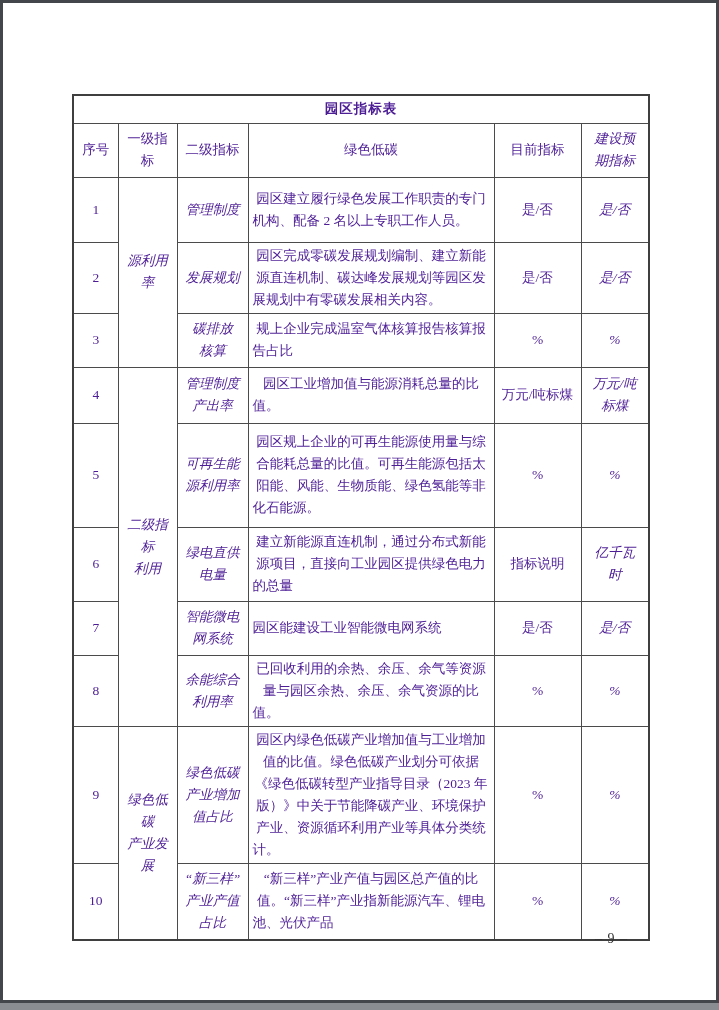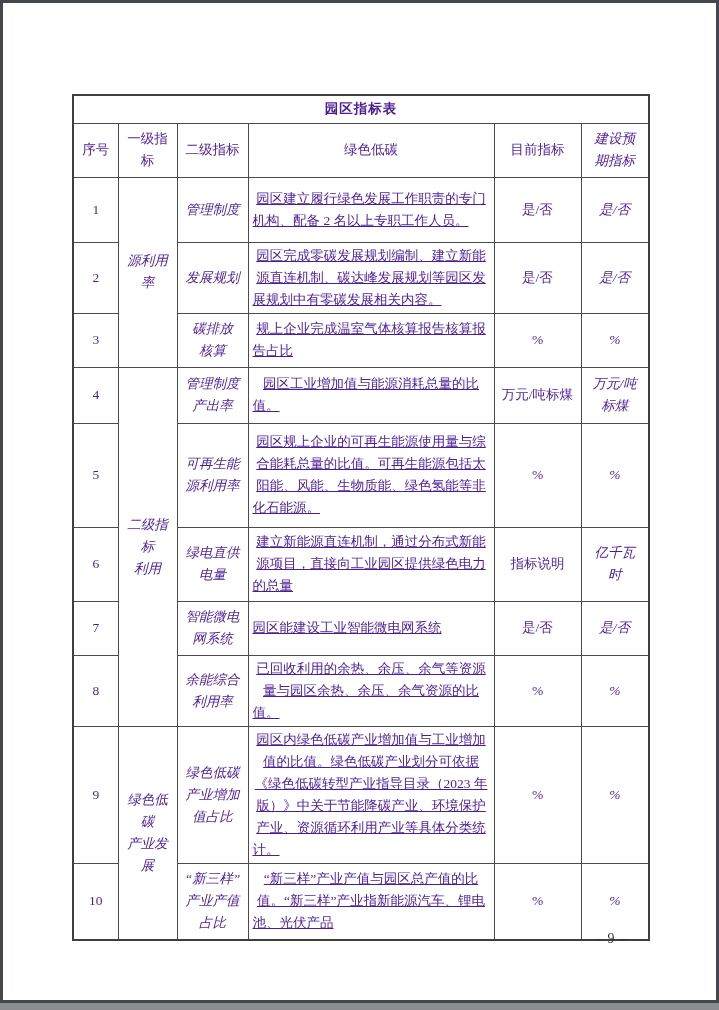--- a/index.html
+++ b/index.html
@@ -27,21 +27,21 @@
     vertical-align:middle;
     overflow:hidden;
     box-sizing:border-box;
   }
   td.title-cell{
     font-family:"Liberation Sans","DejaVu Sans",sans-serif;
     font-weight:700;font-size:17.5px;letter-spacing:1px;
     height:28px;color:#161616;
   }
   tr.header-row{height:54px;padding-left:26px;}
-  td.desc{text-align:justify;text-align-last:left;padding:2px 7px;text-decoration:underline;}
+  td.desc{text-align:justify;text-align-last:left;padding:2px 7px;}
   .prewrap{white-space:pre-line;font-style:italic;}
   
   tr.rh1{height:65px;} tr.rh2{height:67px;} tr.rh3{height:54px;}
   tr.rh4{height:56px;} tr.rh5{height:104px;} tr.rh6{height:74px;}
   tr.rh7{height:54px;} tr.rh8{height:59px;} tr.rh9{height:127px;}
   tr.rh10{height:77px;}
   .page-number{
     position:absolute;top:928px;right:88px;
     font-size:14px;color:#333;letter-spacing:1px;
     font-family:"Liberation Serif","DejaVu Serif",serif;

